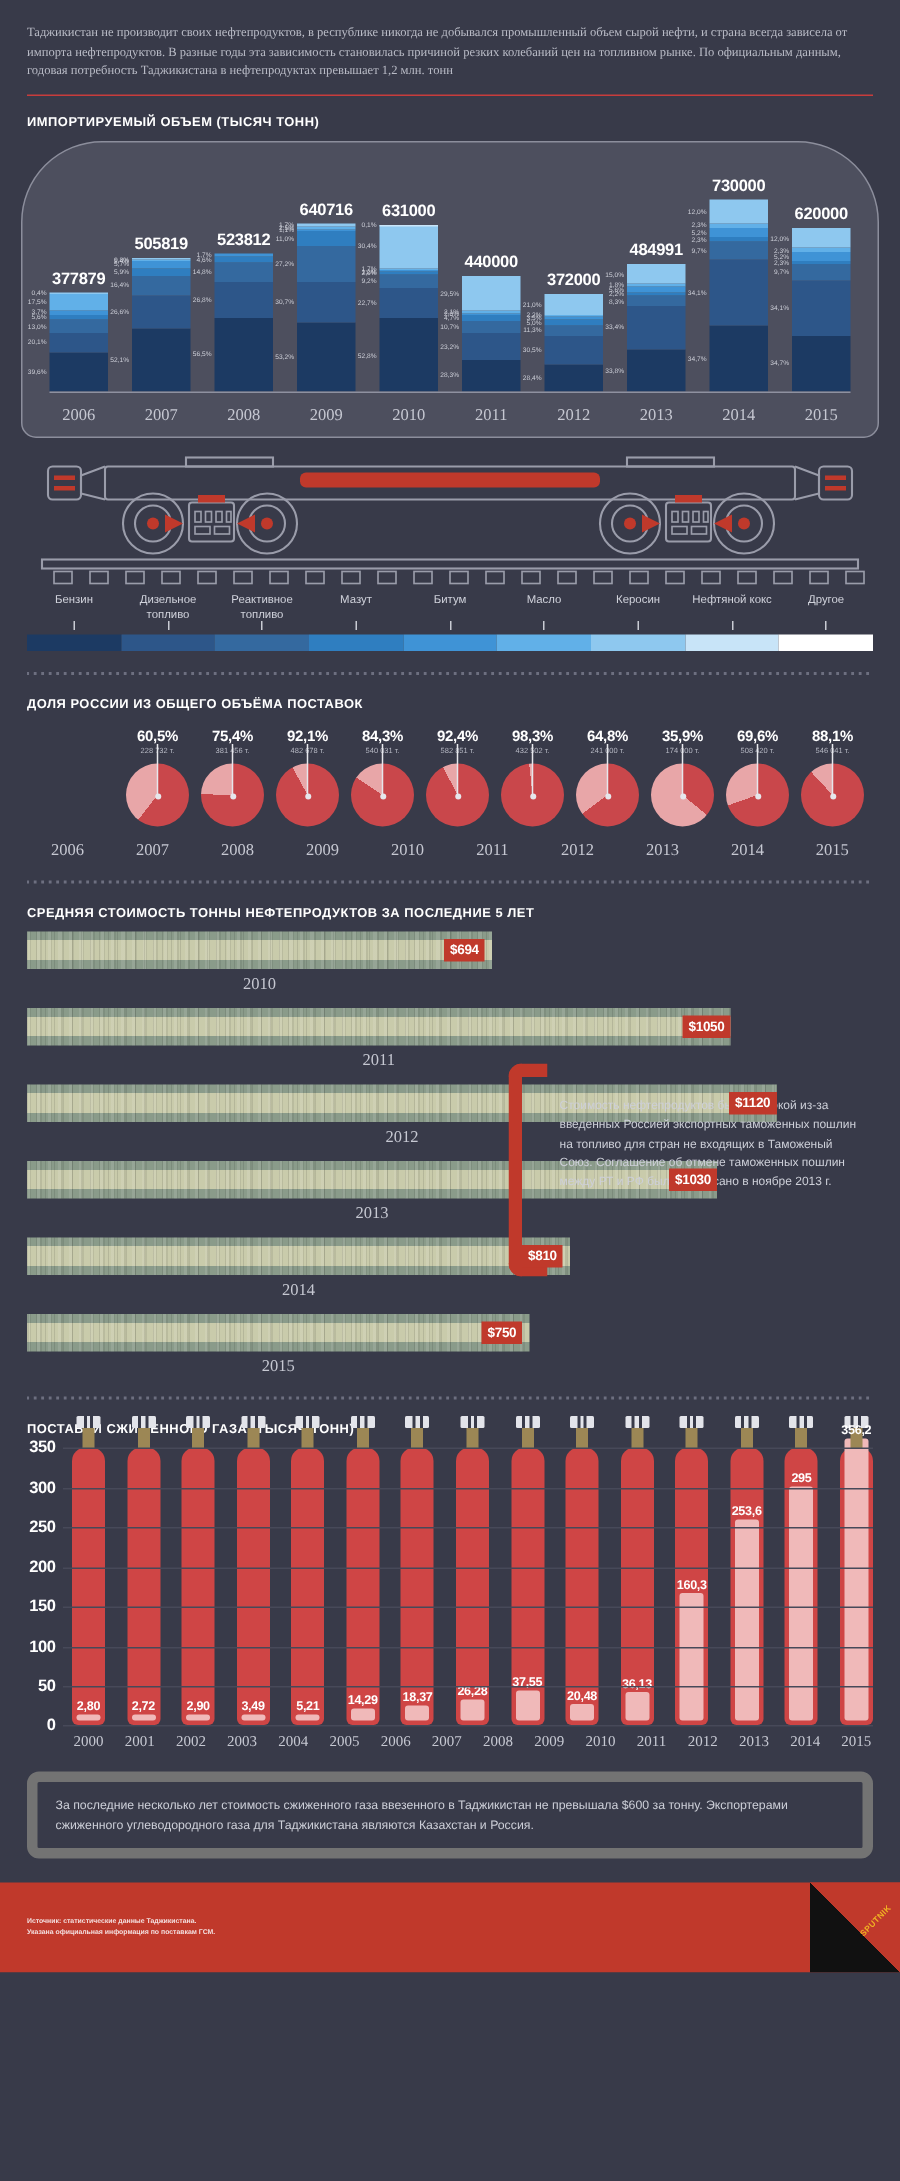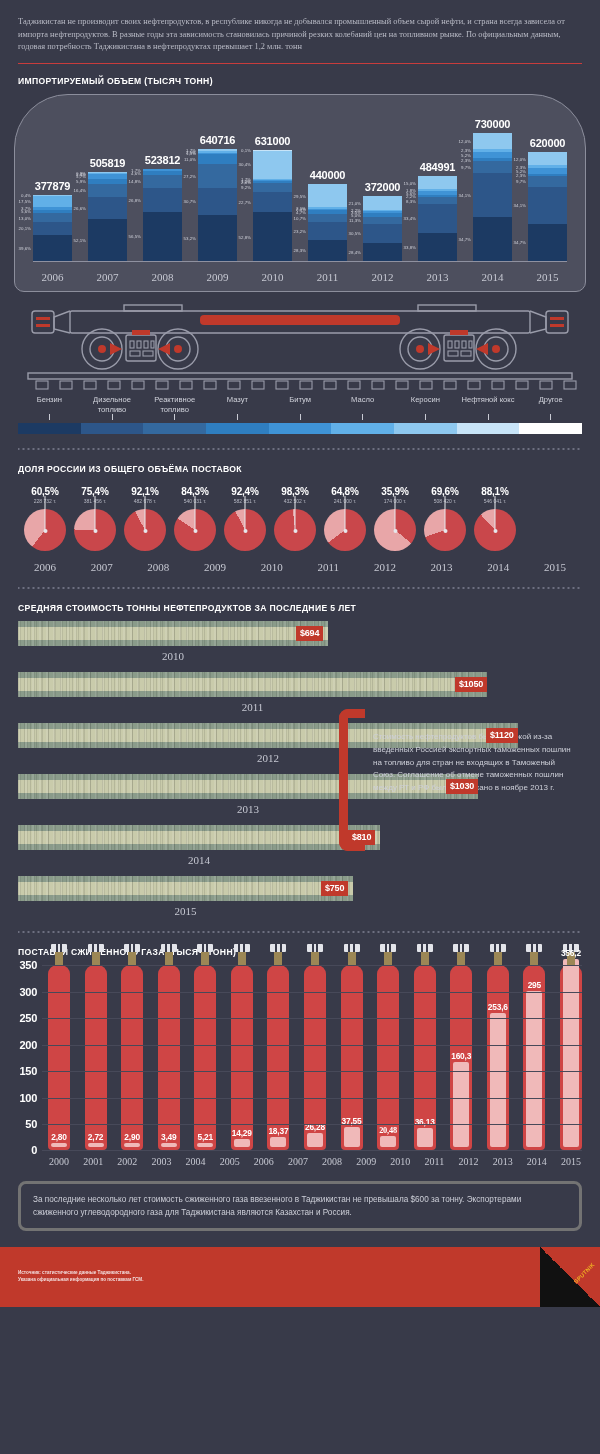--- a/index.html
+++ b/index.html
@@ -124,21 +124,21 @@
   .dots{
     margin:12px 18px;
     height:6px;
     background-image:repeating-linear-gradient(to right,#6d6f80 0 2px,transparent 2px 5px);
     background-position:center;
     background-repeat:repeat-x;
     background-size:5px 2px;
   }
 
   
-  .pierow{display:flex;justify-content:flex-start;margin:12px 20px 0 20px;}
+  .pierow{display:flex;justify-content:flex-end;margin:12px 20px 0 20px;}
   .piecell{width:50px;text-align:center;position:relative;}
   .pie-pct{font-size:10px;font-weight:bold;color:#ffffff;letter-spacing:-.2px;}
   .pie-tons{font-size:5px;color:#b7b9c4;margin-top:1px;}
   .pie-holder{position:relative;height:44px;margin-top:5px;}
   .pie{
     width:42px;height:42px;border-radius:50%;
     margin:0 auto;position:relative;
   }
   .pie-needle{
     position:absolute;left:50%;top:-13px;width:1px;height:35px;
@@ -246,21 +246,21 @@
     display:flex;justify-content:space-between;margin:6px 0 0 30px;
   }
   .gasyears div{
     width:22px;text-align:center;
     font-family:"Liberation Serif", serif;font-size:10px;color:#c6c8d2;
   }
 
   
   .note{
     margin:14px 18px 0 18px;
-    border:3px solid #737373;
+    border:7px solid #737373;
     border-radius:8px;
     padding:9px 12px;
     font-size:8.2px;line-height:13px;color:#cdcfd8;
   }
 
   
   .footer{
     margin-top:16px;
     background:#c0392b;
     height:60px;position:relative;
@@ -918,21 +918,21 @@
             <div class="cyl-fill" style="height: 20px;"></div>
             <div class="cyl-neck"></div>
             <div class="cyl-cap"></div>
             <div class="cyl-val" style="bottom: 24px;">37,55</div>
           </div>
           <div class="cyl">
             <div class="cyl-body"></div>
             <div class="cyl-fill" style="height: 11px;"></div>
             <div class="cyl-neck"></div>
             <div class="cyl-cap"></div>
-            <div class="cyl-val" style="bottom: 15px; font-family: Liberation Serif, serif;">20,48</div>
+            <div class="cyl-val" style="bottom: 15px;">20,48</div>
           </div>
           <div class="cyl">
             <div class="cyl-body"></div>
             <div class="cyl-fill" style="height: 19px;"></div>
             <div class="cyl-neck"></div>
             <div class="cyl-cap"></div>
             <div class="cyl-val" style="bottom: 23px;">36,13</div>
           </div>
           <div class="cyl">
             <div class="cyl-body"></div>

